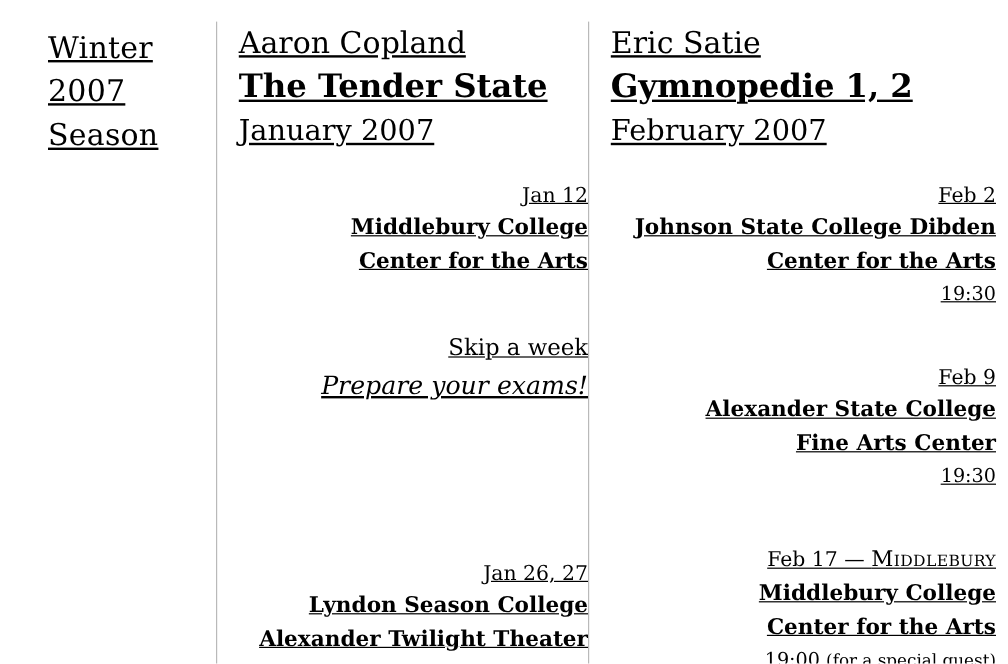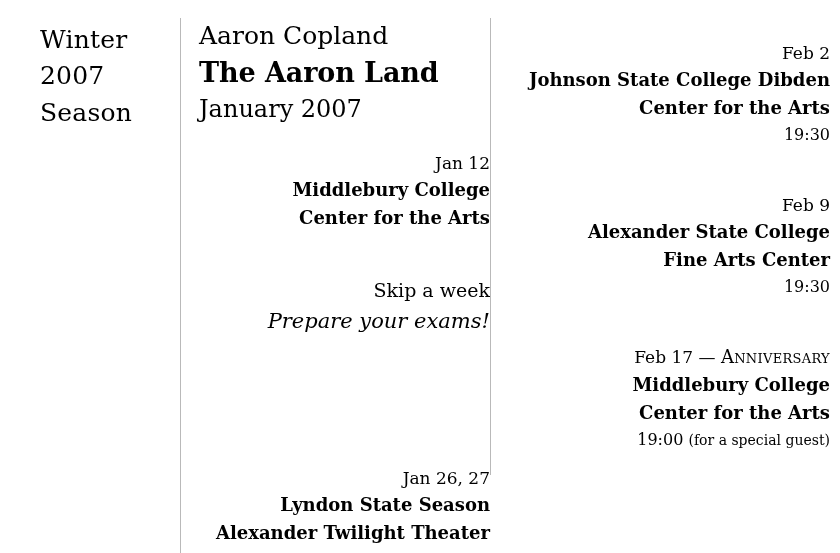--- a/index.html
+++ b/index.html
@@ -13,20 +13,21 @@
     font-family: "DejaVu Serif", "Liberation Serif", serif;
     color: #000000;
     overflow: hidden;
   }
   .page {
     position: relative;
     width: 840px;
     height: 553px;
     box-sizing: border-box;
     padding: 18px 0 0 0;
+    text-decoration: underline;
   }
   .grid {
     display: flex;
     align-items: flex-start;
     padding-left: 40px;
   }
   .col-season {
     width: 140px;
     flex: 0 0 140px;
     padding-top: 4px;
@@ -122,62 +123,67 @@
 
     <div class="col-season">
       <div class="line">Winter</div>
       <div class="line">2007</div>
       <div class="line">Season</div>
     </div>
 
     <div class="col">
       <div class="head">
         <div class="composer">Aaron Copland</div>
-        <div class="work">The Aaron Land</div>
+        <div class="work">The Tender State</div>
         <div class="month">January 2007</div>
       </div>
       <div class="events">
         <div class="event">
           <div class="date">Jan 12</div>
           <div class="venue">Middlebury College</div>
           <div class="hall">Center for the Arts</div>
         </div>
         <div class="spacer-small"></div>
         <div class="event">
           <div class="skip-title">Skip a week</div>
           <div class="skip-sub">Prepare your exams!</div>
         </div>
         <div class="spacer-block"></div>
         <div class="event">
           <div class="date">Jan 26, 27</div>
-          <div class="venue">Lyndon State Season</div>
+          <div class="venue">Lyndon Season College</div>
           <div class="hall">Alexander Twilight Theater</div>
 
         </div>
       </div>
     </div>
 
     <div class="col second">
+      <div class="head">
+        <div class="composer">Eric Satie</div>
+        <div class="work">Gymnopedie 1, 2</div>
+        <div class="month">February 2007</div>
+      </div>
       <div class="events">
         <div class="event">
           <div class="date">Feb 2</div>
           <div class="venue">Johnson State College Dibden</div>
           <div class="hall">Center for the Arts</div>
           <div class="time">19:30</div>
         </div>
         <div class="spacer-small"></div>
         <div class="event">
           <div class="date">Feb 9</div>
           <div class="venue">Alexander State College</div>
           <div class="hall">Fine Arts Center</div>
           <div class="time">19:30</div>
         </div>
         <div class="spacer-small"></div>
         <div class="event">
-          <div class="date"><span>Feb 17 — </span><span class="anniv">Anniversary</span></div>
+          <div class="date"><span>Feb 17 — </span><span class="anniv">Middlebury</span></div>
           <div class="venue">Middlebury College</div>
           <div class="hall">Center for the Arts</div>
           <div class="time"><span>19:00</span> <span class="note">(for a special guest)</span></div>
         </div>
       </div>
     </div>
 
   </div>
 </div>
 

